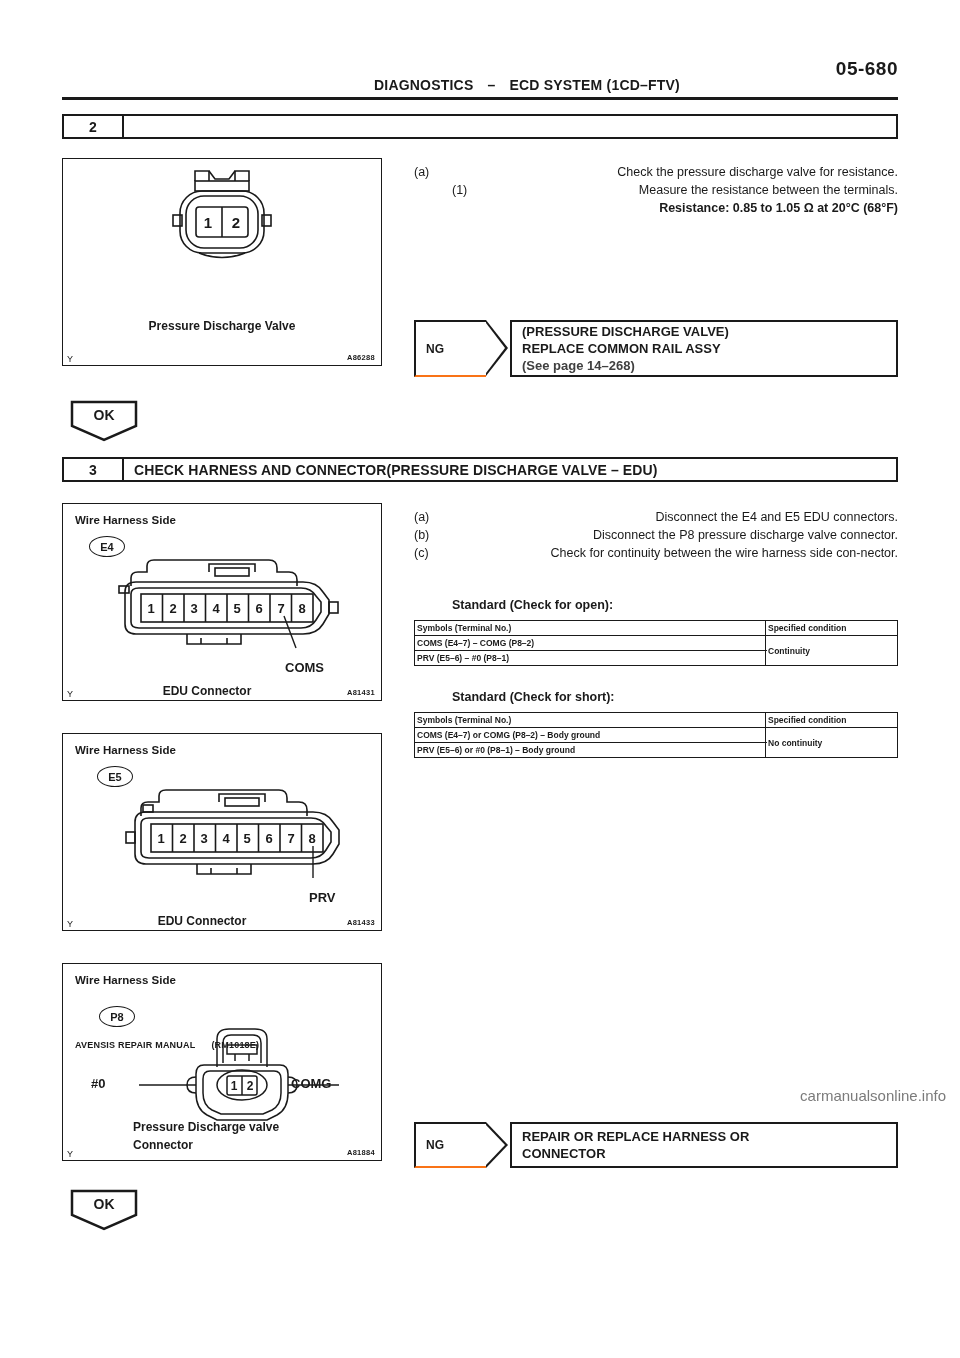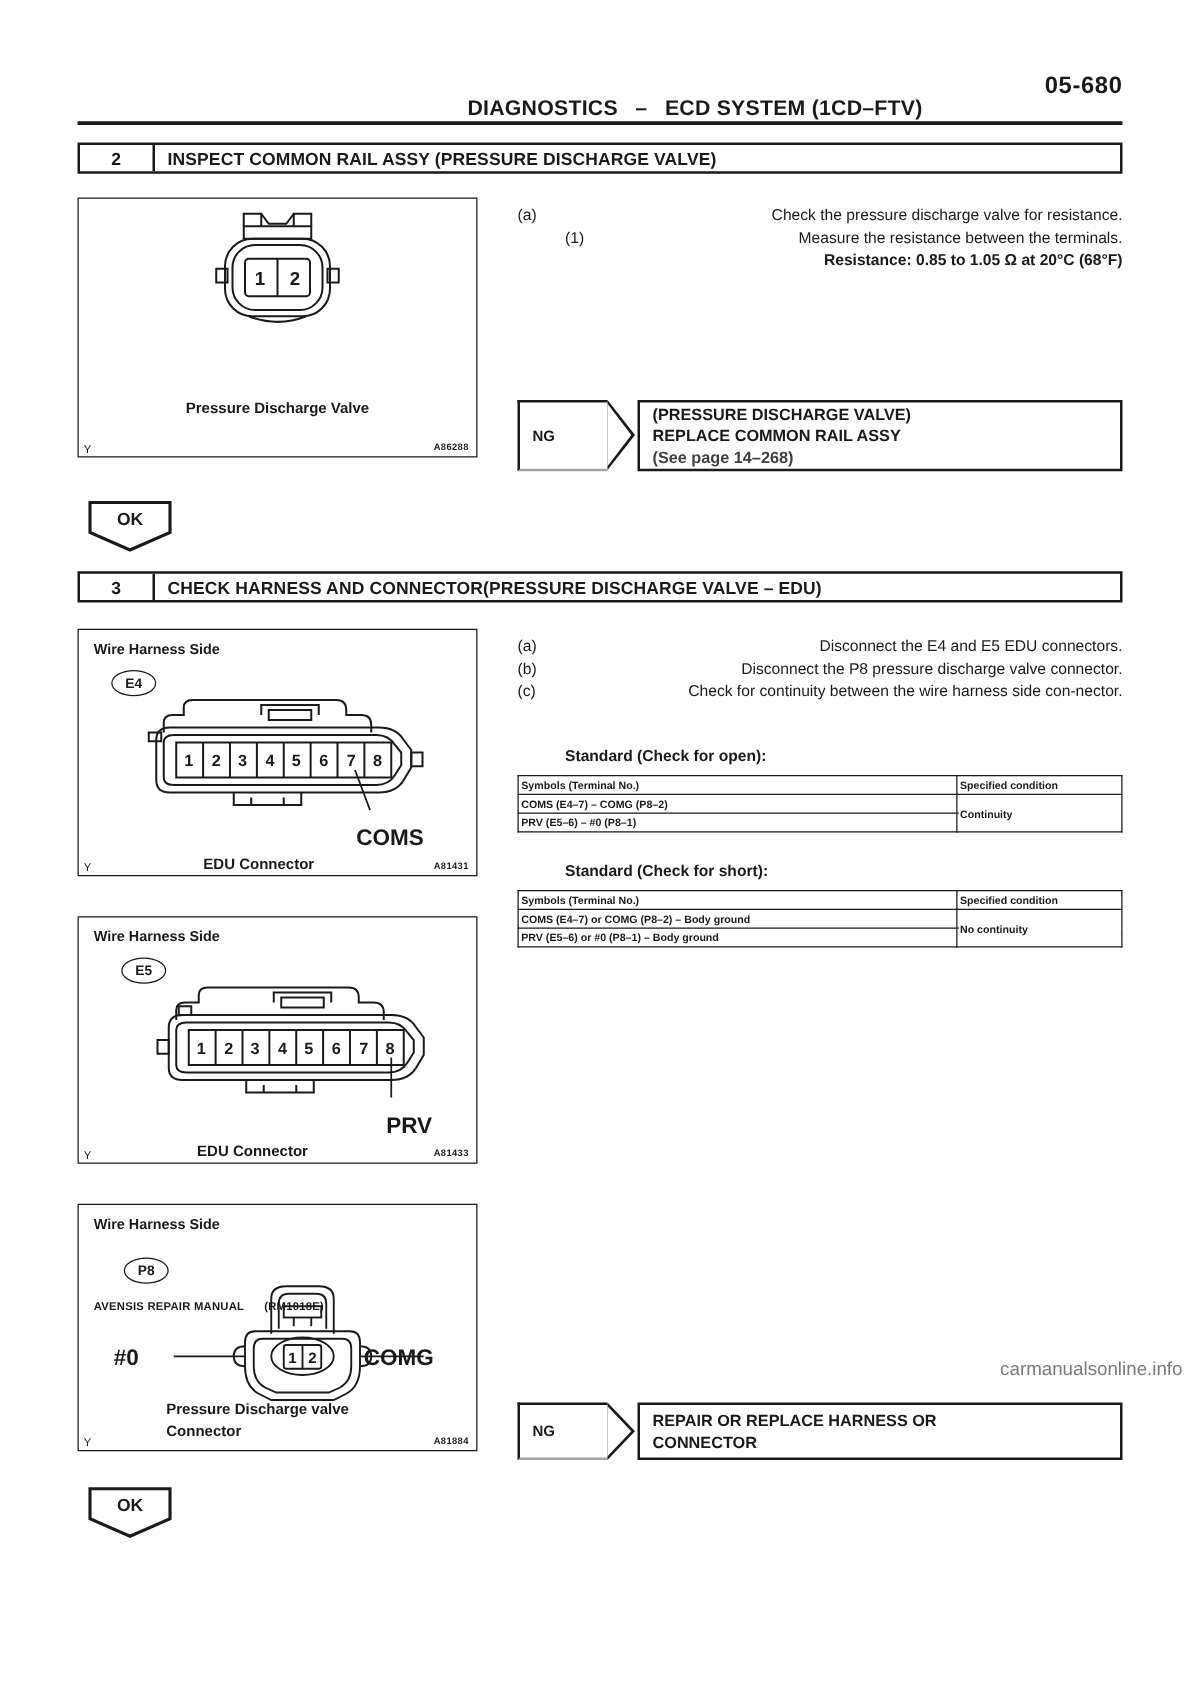--- a/index.html
+++ b/index.html
@@ -17,21 +17,21 @@
   
   .hdr-pageno {
     position:absolute; right:62px; top:58px;
     font-size:19px; font-weight:bold; letter-spacing:0.5px;
   }
   .hdr-line {
     position:absolute; left:62px; top:97px; width:836px; height:3px; background:#1a1a1a;
   }
   .hdr-title {
     position:absolute; left:374px; top:77px;
-    font-size:17px; font-weight:bold; letter-spacing:0.2px; white-space:nowrap;
+    font-size:14px; font-weight:bold; letter-spacing:0.2px; white-space:nowrap;
   }
   .hdr-title .dash { padding:0 14px; }
   .hdr-title .sys { }
 
   
   .stepbar {
     position:absolute; left:62px; width:836px; height:25px;
     border:2px solid #1a1a1a; display:flex; align-items:stretch;
   }
   .stepbar .num {
@@ -62,35 +62,35 @@
   .figy {
     position:absolute; left:4px; bottom:1px; font-size:9px; color:#1a1a1a;
   }
   .conn-badge {
     position:absolute;
     width:36px; height:21px; border:1.6px solid #1a1a1a; border-radius:50%;
     display:flex; align-items:center; justify-content:center;
     font-size:11px; font-weight:bold;
   }
   .lead-label {
-    position:absolute; font-size:18px; font-weight:bold;
+    position:absolute; font-size:13px; font-weight:bold;
   }
 
   
   .instr { position:absolute; font-size:12.5px; line-height:18px; }
   .instr .row { display:flex; }
   .instr .mk { width:38px; flex:0 0 38px; }
   .instr .bd { flex:1;text-align:right; }
   .bold { font-weight:bold; }
 
   
   .ngwrap { position:absolute; display:flex; align-items:stretch; }
   .ngtag {
     width:72px; position:relative;
-    border-top:2px solid #1a1a1a; border-bottom:2px solid #a3a3a3; border-left:2px solid #1a1a1a;
+    border-top:2px solid #1a1a1a; border-bottom:2px solid #f97316; border-left:2px solid #1a1a1a;
     display:flex; align-items:center; justify-content:flex-start; padding-left:10px;
     font-size:12px; font-weight:bold;
   }
   .ngtag::after {
     content:""; position:absolute; right:-22px; top:-2px;
     width:0; height:0;
     border-top: calc(var(--h)/2) solid transparent;
     border-bottom: calc(var(--h)/2) solid transparent;
     border-left: 22px solid #1a1a1a;
   }
@@ -141,21 +141,20 @@
 <div class="page">
 
   <div class="hdr-pageno">05-680</div>
   <div class="hdr-title">
     <span>DIAGNOSTICS</span><span class="dash">–</span><span class="sys">ECD SYSTEM (1CD–FTV)</span>
   </div>
   <div class="hdr-line"></div>
 
   <div class="stepbar" style="top:114px;">
     <div class="num">2</div>
-    <div class="txt">INSPECT COMMON RAIL ASSY (PRESSURE DISCHARGE VALVE)</div>
   </div>
 
   <div class="figbox" style="left:62px; top:158px; width:320px; height:208px;">
     <svg width="318" height="150" viewBox="0 0 318 150" style="position:absolute;left:0;top:8px;">
       <g fill="none" stroke="#1a1a1a" stroke-width="1.6">
 
         <path d="M132 14 L132 4 L146 4 L146 14"></path>
         <path d="M186 14 L186 4 L172 4 L172 14"></path>
         <path d="M146 4 L152 12 L166 12 L172 4"></path>
         <rect x="132" y="14" width="54" height="10"></rect>

